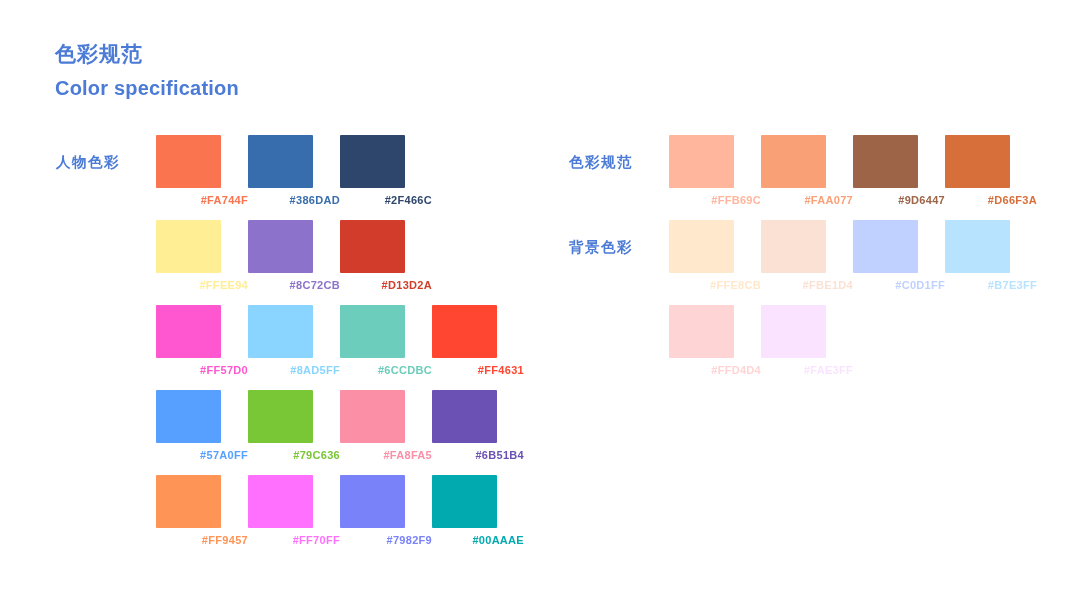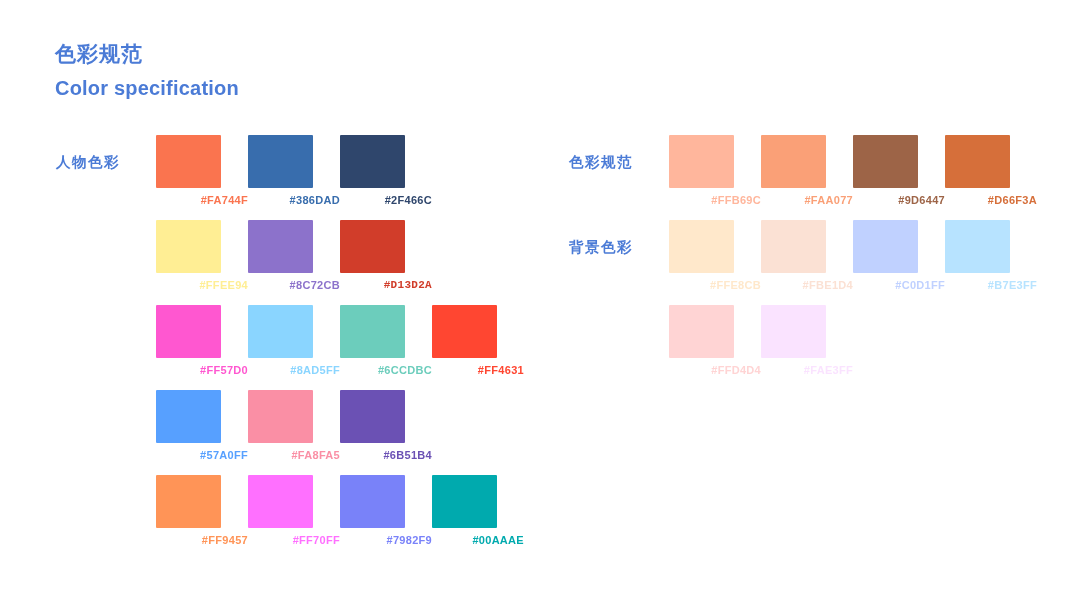--- a/index.html
+++ b/index.html
@@ -128,21 +128,21 @@
             <div class="swatch-cell">
               <div class="chip" style="background: rgb(255, 238, 148);"></div>
               <div class="hex" style="color: rgb(255, 238, 148);">#FFEE94</div>
             </div>
             <div class="swatch-cell">
               <div class="chip" style="background: rgb(140, 114, 203);"></div>
               <div class="hex" style="color: rgb(140, 114, 203);">#8C72CB</div>
             </div>
             <div class="swatch-cell">
               <div class="chip" style="background: rgb(209, 61, 42);"></div>
-              <div class="hex" style="color: rgb(209, 61, 42); font-family: Liberation Mono, monospace;">#D13D2A</div>
+              <div class="hex" style="color: rgb(209, 61, 42);">#D13D2A</div>
             </div>
           </div>
           <div class="swatch-row">
             <div class="swatch-cell">
               <div class="chip" style="background: rgb(255, 87, 208);"></div>
               <div class="hex" style="color: rgb(255, 87, 208);">#FF57D0</div>
             </div>
             <div class="swatch-cell">
               <div class="chip" style="background: rgb(138, 213, 255);"></div>
               <div class="hex" style="color: rgb(138, 213, 255);">#8AD5FF</div>
@@ -153,20 +153,24 @@
             </div>
             <div class="swatch-cell">
               <div class="chip" style="background: rgb(255, 70, 49);"></div>
               <div class="hex" style="color: rgb(255, 70, 49);">#FF4631</div>
             </div>
           </div>
           <div class="swatch-row">
             <div class="swatch-cell">
               <div class="chip" style="background: rgb(87, 160, 255);"></div>
               <div class="hex" style="color: rgb(87, 160, 255);">#57A0FF</div>
+            </div>
+            <div class="swatch-cell">
+              <div class="chip" style="background: rgb(121, 198, 54);"></div>
+              <div class="hex" style="color: rgb(121, 198, 54);">#79C636</div>
             </div>
             <div class="swatch-cell">
               <div class="chip" style="background: rgb(250, 143, 165);"></div>
               <div class="hex" style="color: rgb(250, 143, 165);">#FA8FA5</div>
             </div>
             <div class="swatch-cell">
               <div class="chip" style="background: rgb(107, 81, 180);"></div>
               <div class="hex" style="color: rgb(107, 81, 180);">#6B51B4</div>
             </div>
           </div>

